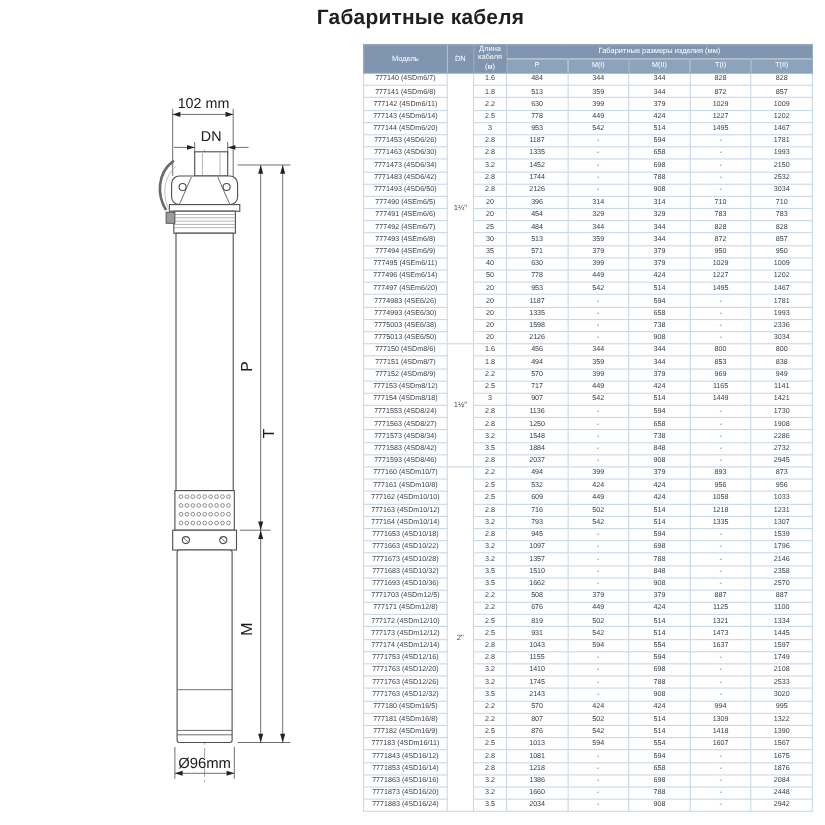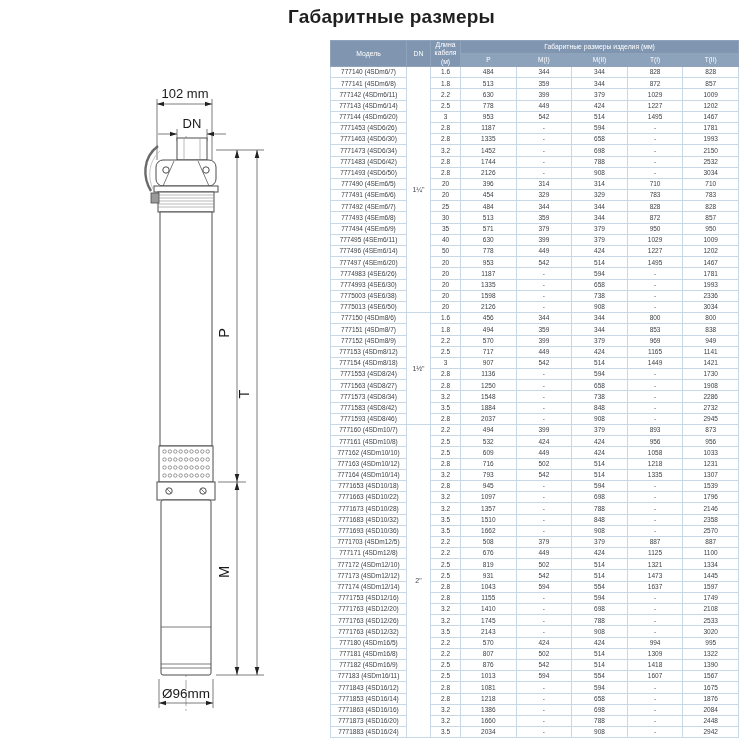--- a/index.html
+++ b/index.html
@@ -36,21 +36,21 @@
   svg.pump text { font-family:"Liberation Sans", sans-serif; fill:#1a1a1a; }
   svg.pump .thin  { stroke:#5a5a5a; stroke-width:0.8; fill:none; }
   svg.pump .shape { stroke:#4d4d4d; stroke-width:1; fill:#ffffff; }
   svg.pump .rib   { stroke:#8c8c8c; stroke-width:0.6; fill:none; }
   svg.pump .arrow { fill:#222222; stroke:none; }
   svg.pump .cl    { stroke:#888888; stroke-width:0.7; fill:none; stroke-dasharray:9 3 2 3; }
 </style>
 </head>
 <body>
 
-<div class="page-title">Габаритные размеры</div>
+<div class="page-title">Габаритные кабеля</div>
 
 <svg class="pump" width="750" height="750" viewBox="0 0 750 750" xmlns="http://www.w3.org/2000/svg">
 
   <line class="cl" x1="186" y1="136" x2="186" y2="712"></line>
 
   <g>
     <line class="thin" x1="157" y1="99" x2="157" y2="160"></line>
     <line class="thin" x1="212" y1="99" x2="212" y2="160"></line>
     <line class="thin" x1="157" y1="104" x2="212" y2="104"></line>
     <polygon class="arrow" points="157,104 164,101.7 164,106.3"></polygon>

